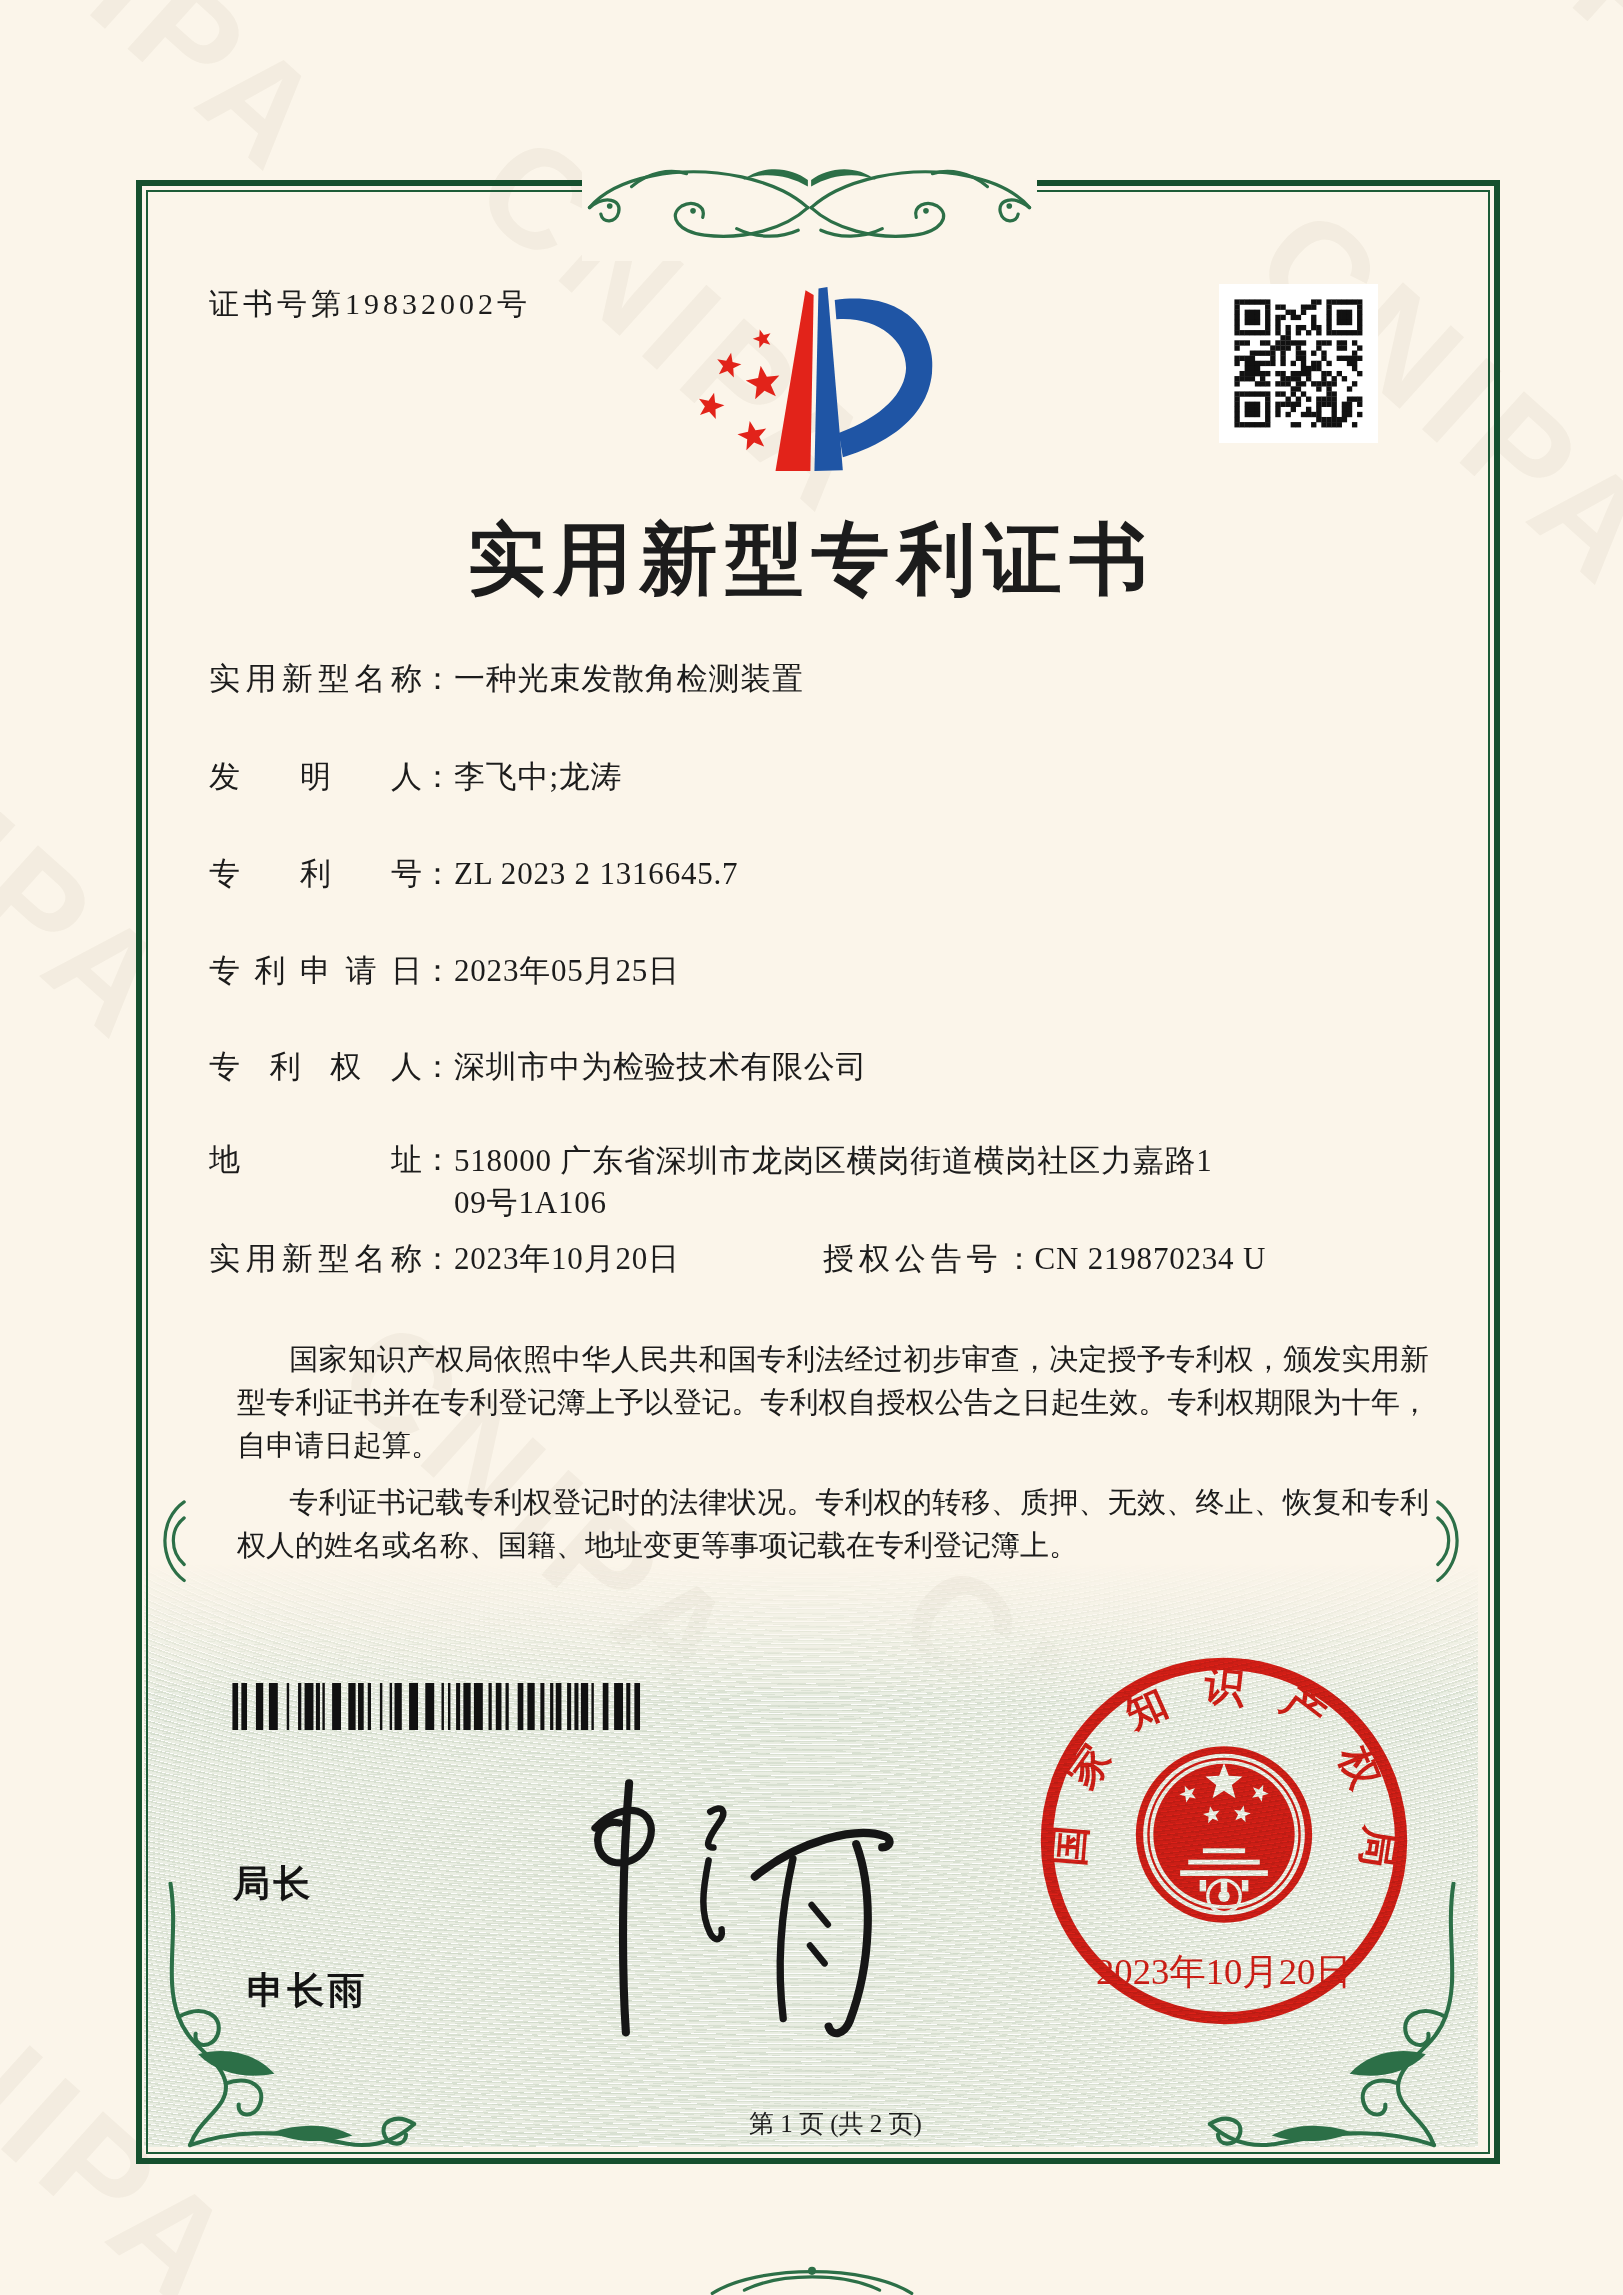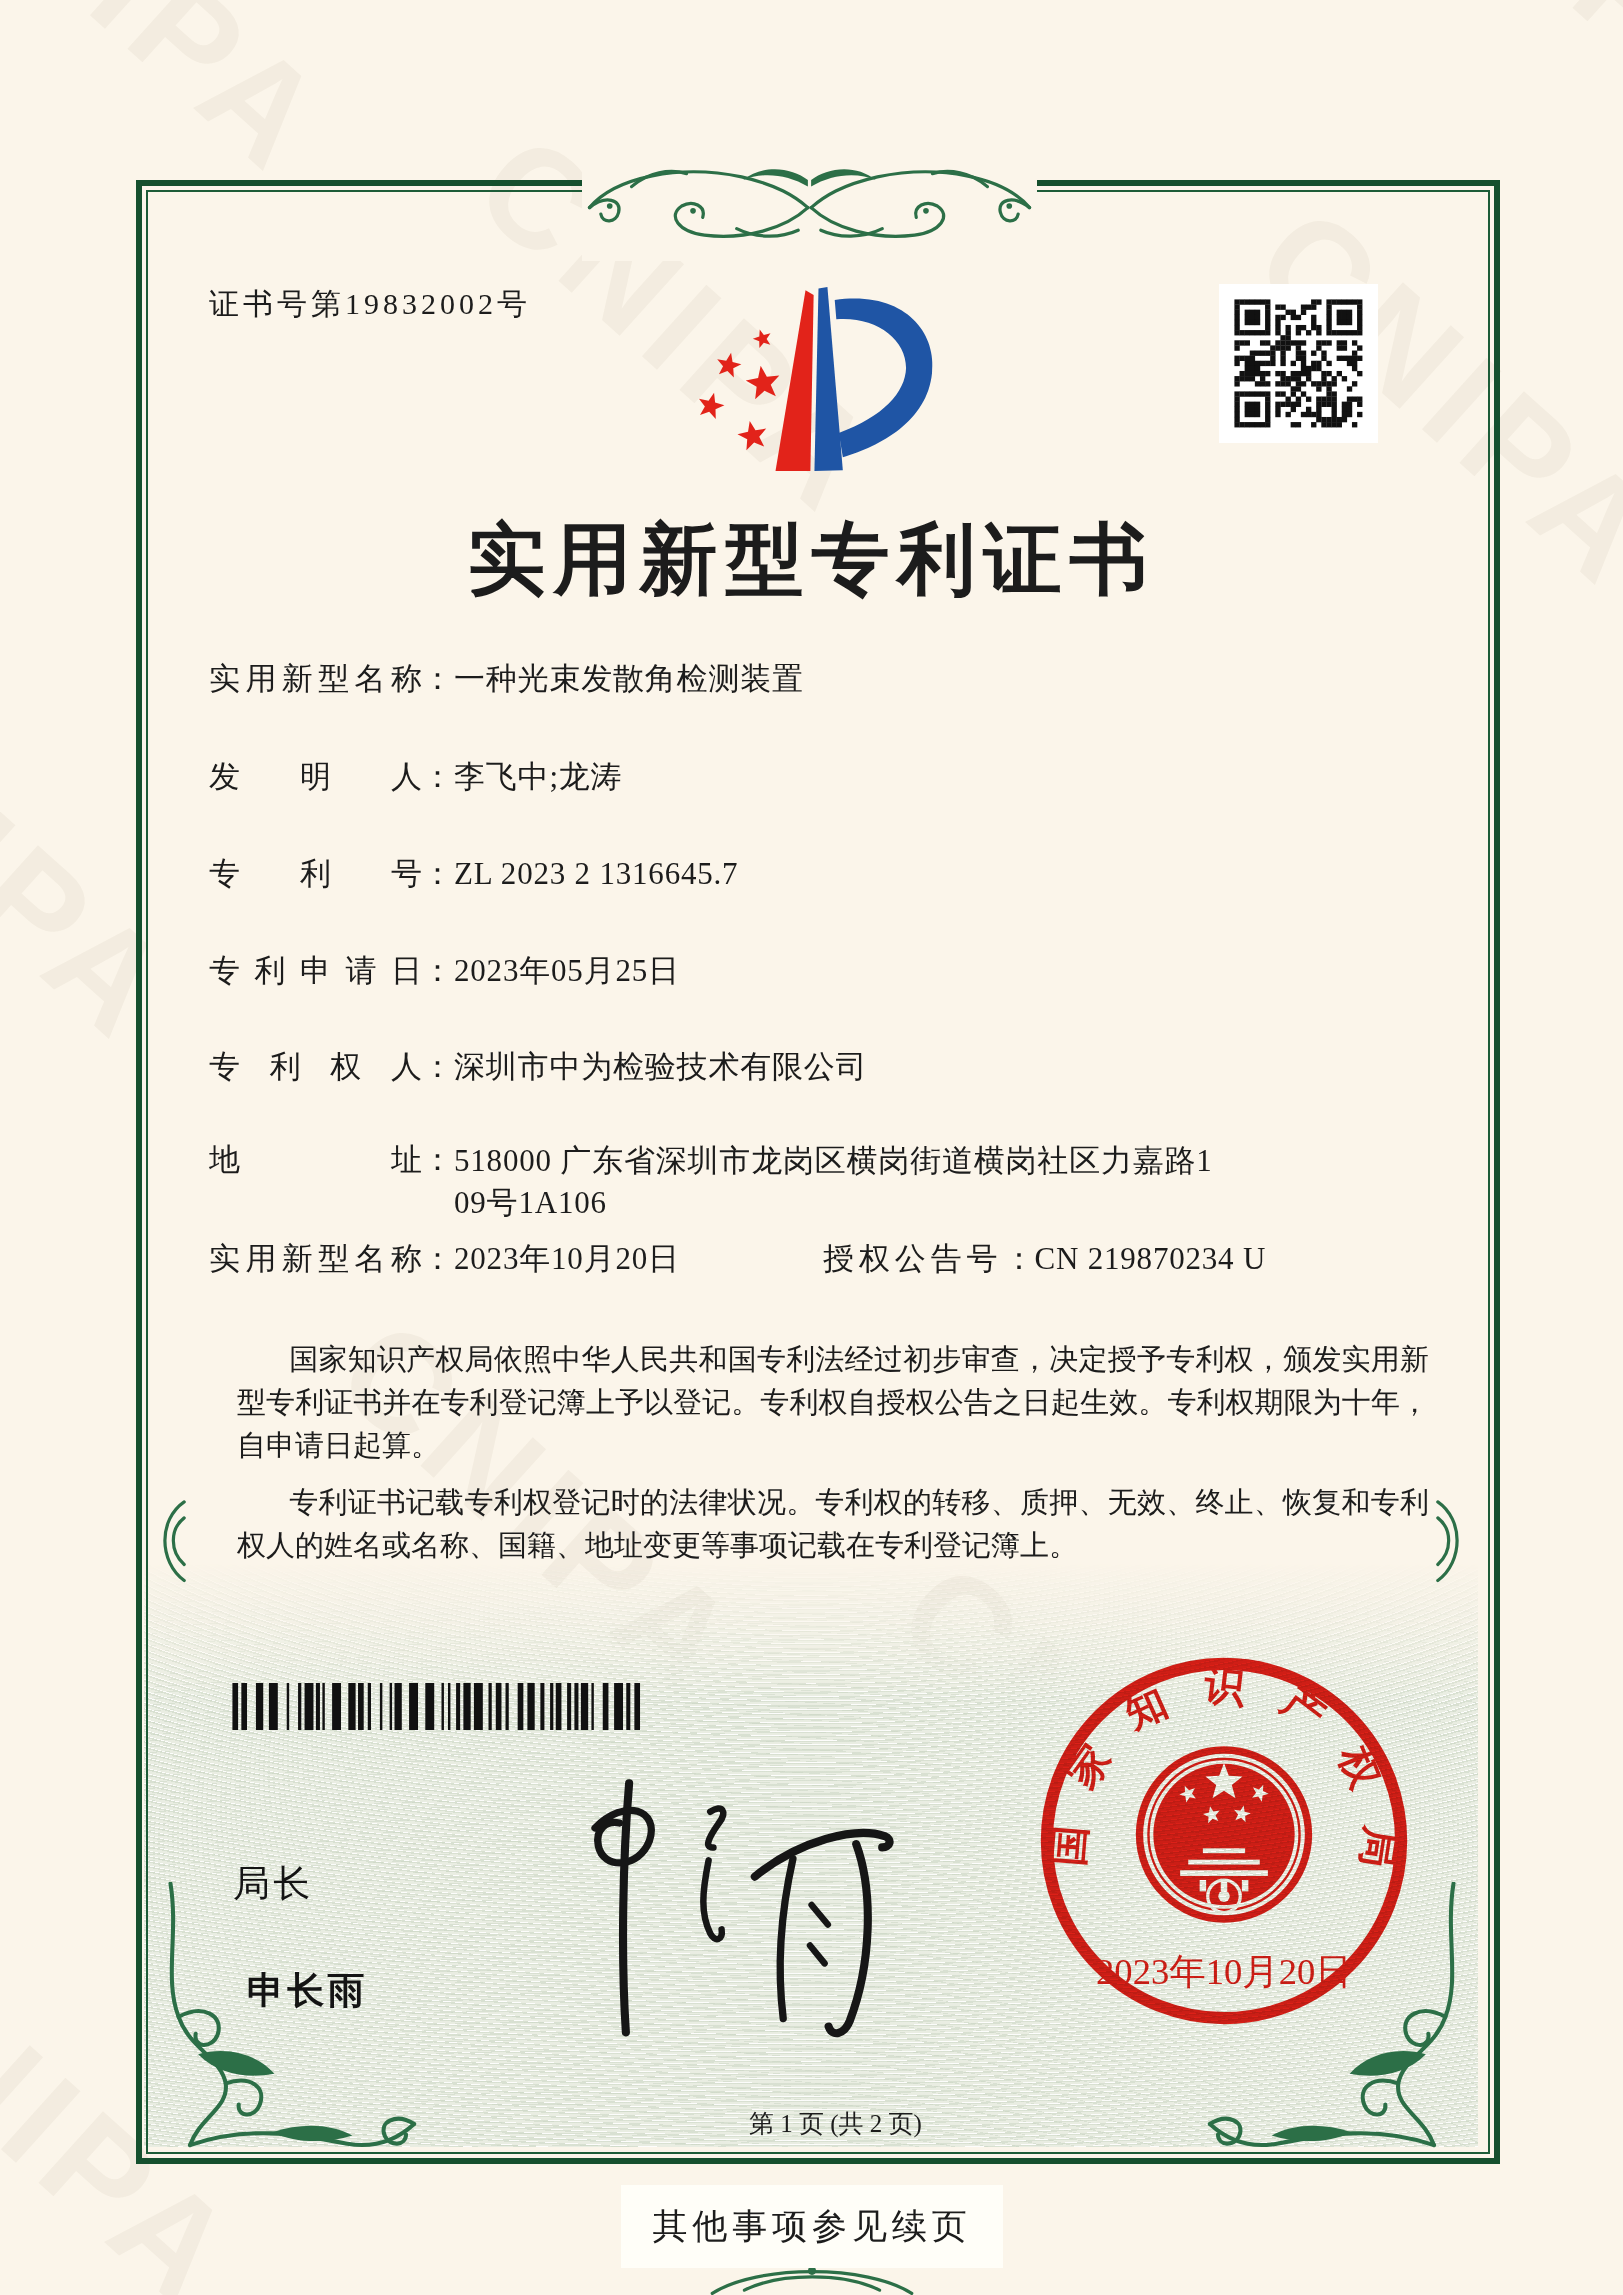--- a/index.html
+++ b/index.html
@@ -52,21 +52,21 @@
   .fvalue{display:inline-block;vertical-align:top;letter-spacing:0.8px;}
   .addr .fvalue{white-space:normal;width:836px;line-height:42px;}
   .g2{position:absolute;left:614px;top:0;text-align:right;}
   .flabel2{display:inline-block;letter-spacing:4.9px;}
   
   .body-text{position:absolute;left:237px;top:1320px;width:1192px;font-size:29px;line-height:43px;text-align:justify;margin-top:18px;}
   .body-text p{margin:0 0 14px 0;text-indent:1.8em;}
   
   .barcode{position:absolute;left:232px;top:1683px;width:419px;height:47px;}
   
-  .sig-title{position:absolute;left:233px;top:1859px;font-family:var(--sans);font-weight:normal;font-size:37px;letter-spacing:3.2px;color:#141414;}
+  .sig-title{position:absolute;left:233px;top:1859px;font-family:var(--sans);font-weight:bold;font-size:37px;letter-spacing:3.2px;color:#141414;}
   .sig-name{position:absolute;left:247px;top:1966px;font-family:var(--sans);font-weight:bold;font-size:37px;letter-spacing:3.2px;color:#141414;}
   .autograph{position:absolute;left:475px;top:1763px;width:438px;height:284px;}
   
   .seal{position:absolute;left:1029px;top:1646px;width:390px;height:390px;mix-blend-mode:multiply;}
   
   .page-footer{position:absolute;left:0;top:2107px;width:100%;text-align:center;font-size:25px;padding-left:24px;}
   .note-box{position:absolute;left:621px;top:2185px;width:382px;height:83px;background:#fffef8;display:flex;align-items:center;justify-content:center;}
   .note-box span{font-size:35px;letter-spacing:4.9px;}
 </style>
 </head>
@@ -620,18 +620,15 @@
         <rect x="262" y="288" width="8" height="14" fill="#ffffff"></rect>
         <circle cx="240" cy="308" r="20" fill="none" stroke="#ffffff" stroke-width="4"></circle>
         <circle cx="240" cy="308" r="7" fill="#ffffff"></circle>
       </g>
       <text x="240" y="416" text-anchor="middle" font-family="Liberation Serif, DejaVu Serif, serif" font-size="45" fill="#df2018">2023年10月20日</text>
     </svg>
   </div>
 
   <div class="page-footer">第 1 页 (共 2 页)</div>
 
-  <div class="note-box">
-    <span>其他事项参见续页</span>
-  </div>
 
 </div>
 
 
 </body></html>

